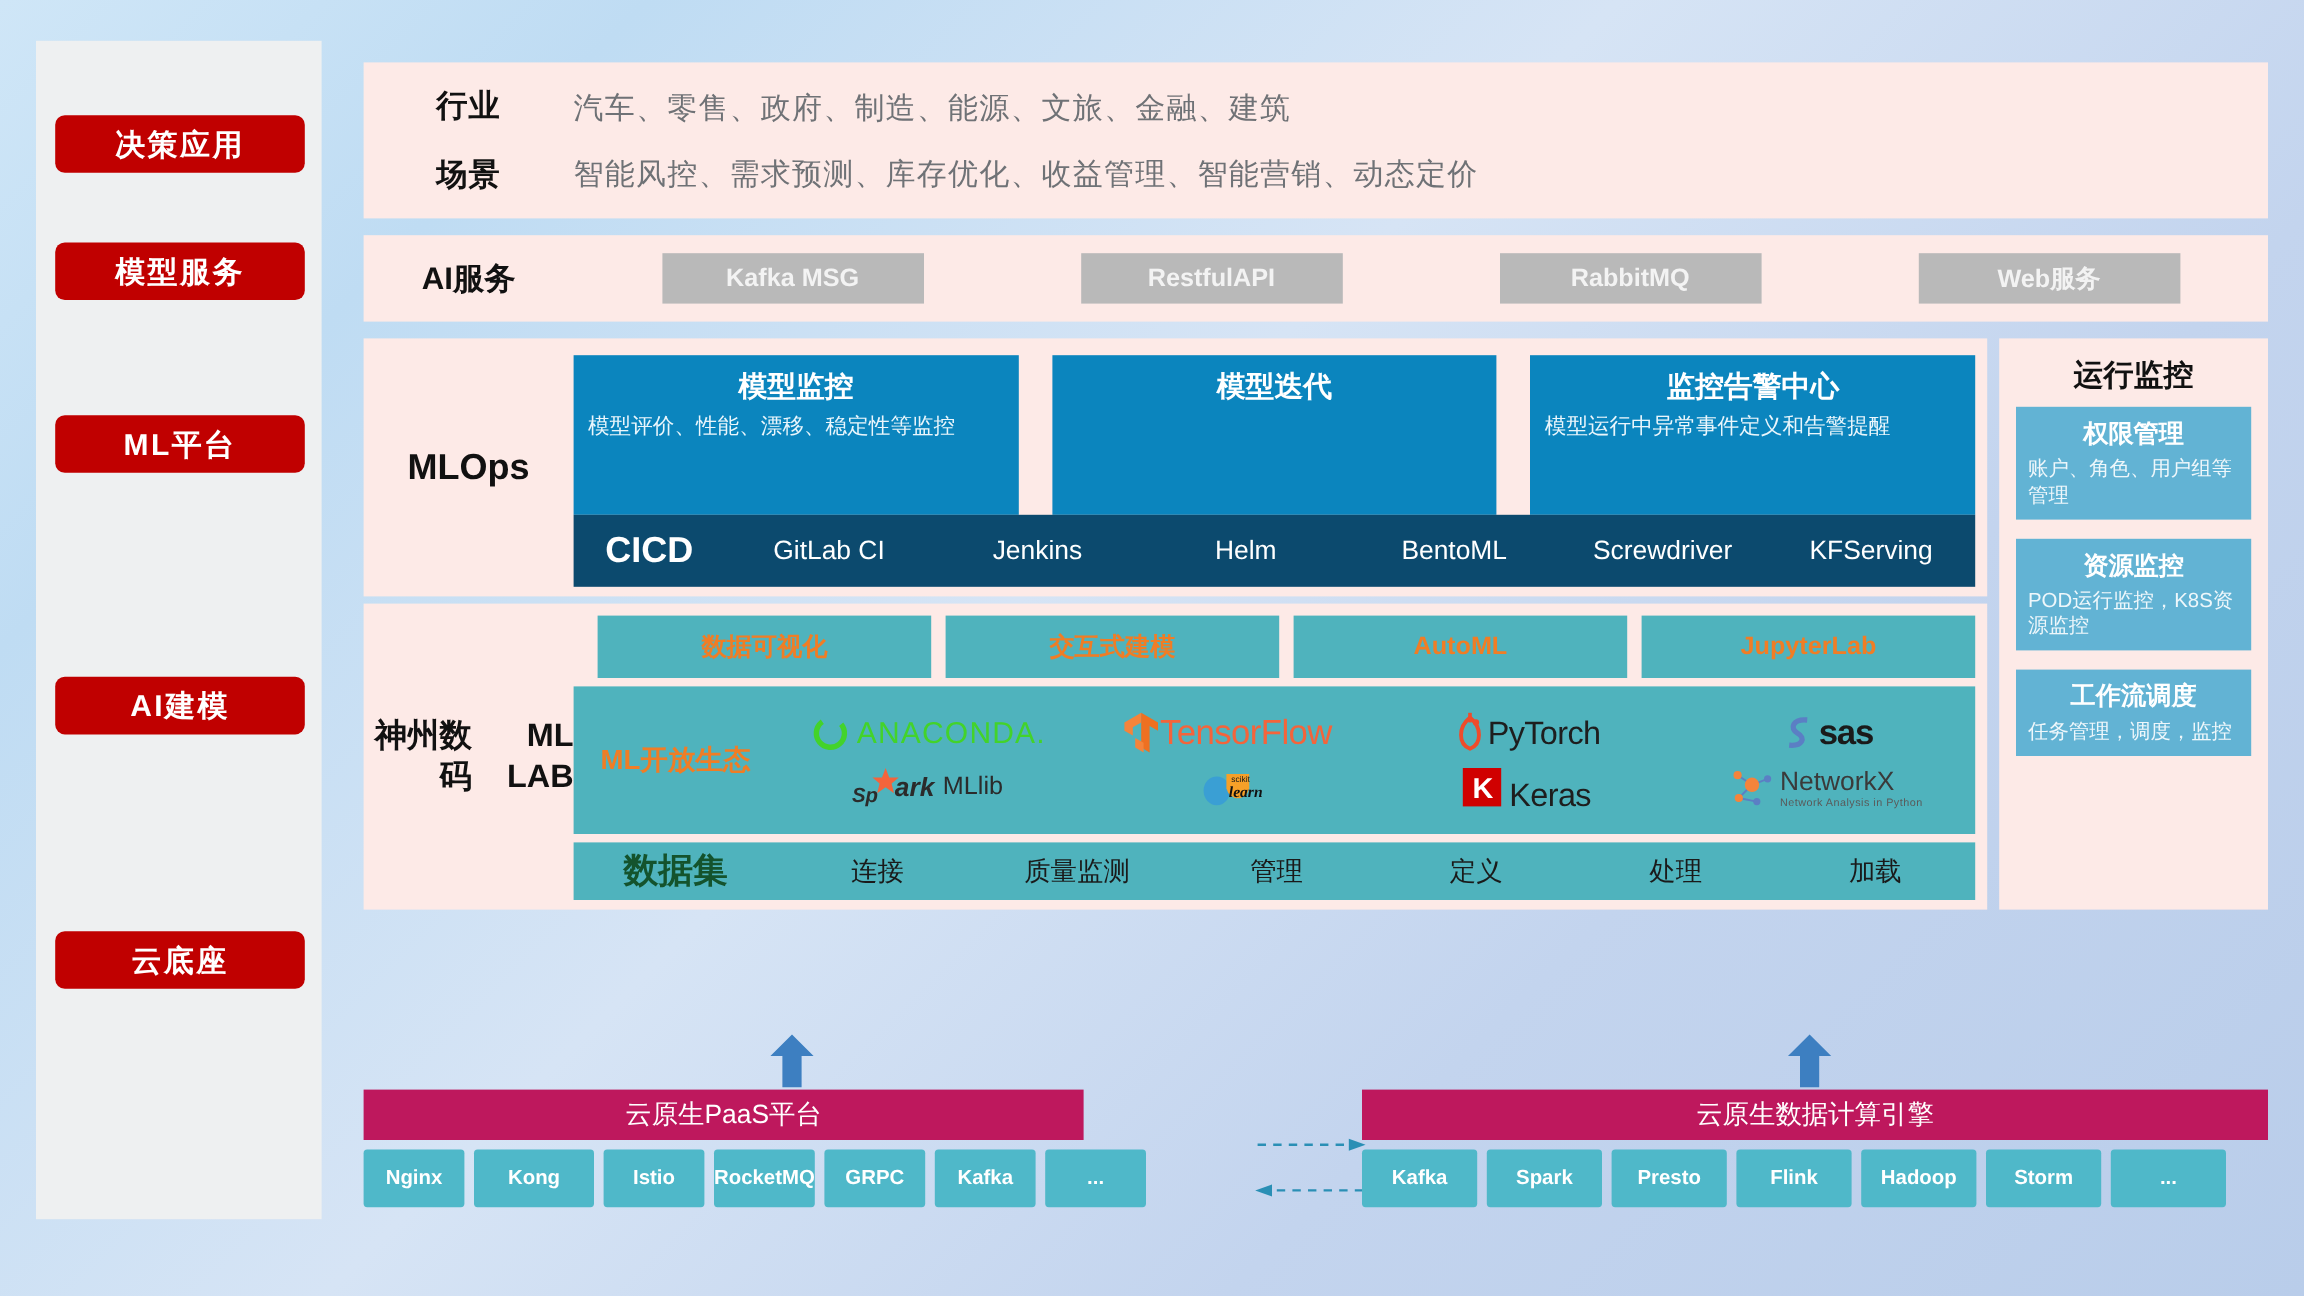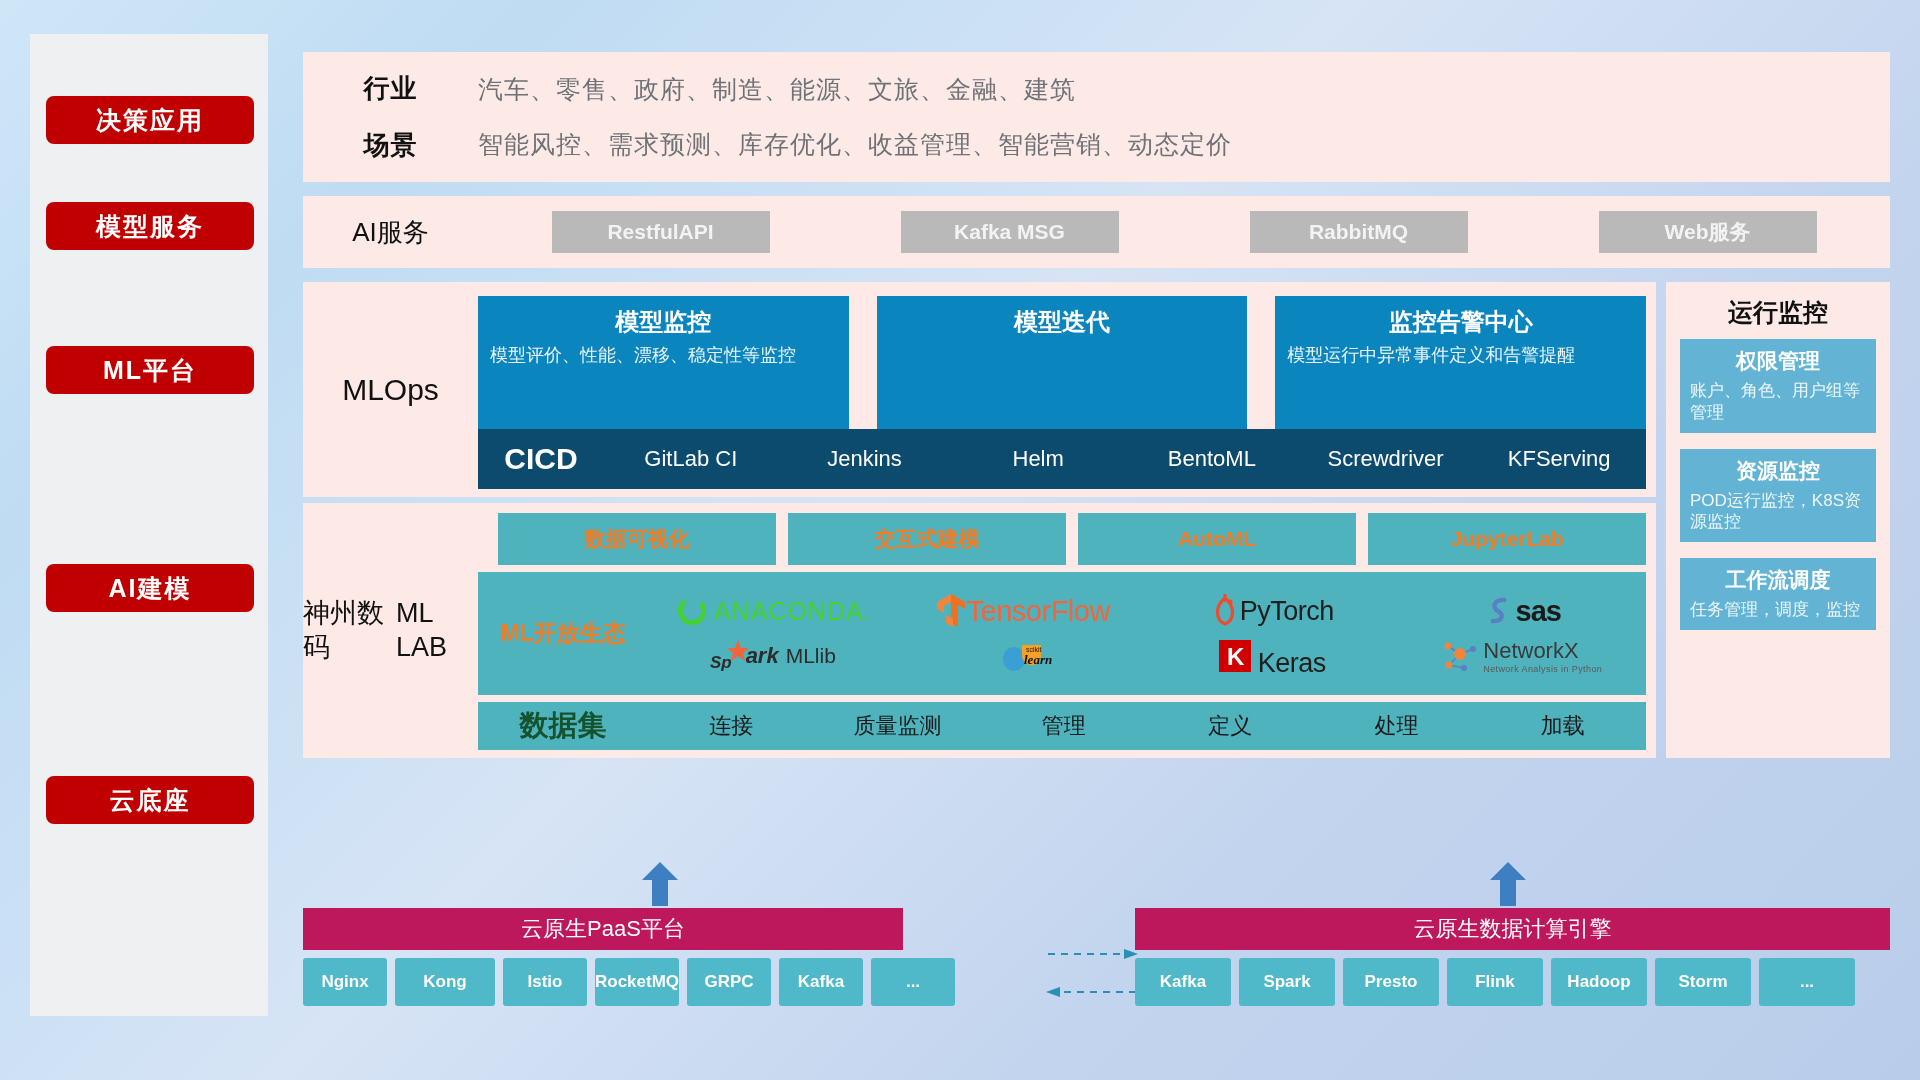--- a/index.html
+++ b/index.html
@@ -17,23 +17,23 @@
   .rail-btn{
     position:absolute;left:16px;width:208px;height:48px;
     background:#c00000;border-radius:8px;
     display:flex;align-items:center;justify-content:center;
     color:#fff;font-size:25px;font-weight:bold;letter-spacing:2px;
   }
   
   .main{position:absolute;left:303px;top:0;width:1587px;height:1080px;}
   .band{position:absolute;left:0;background:#fdeae7;}
   .rowlabel{
-    font-size:26px;font-weight:normal;color:#111;
+    font-size:26px;font-weight:bold;color:#111;
     display:flex;align-items:center;justify-content:center;
-    text-align:left;line-height:1.25;
+    text-align:right;line-height:1.25;
   }
 
   
   #band-apps{top:52px;height:130px;width:1587px;}
   .apps-grid{position:absolute;inset:0;display:grid;
     grid-template-columns:175px 1fr;align-items:center;}
   .apps-labels{display:flex;flex-direction:column;gap:22px;align-items:center;}
   .apps-labels div{font-size:26px;font-weight:bold;color:#111;letter-spacing:1px;}
   .apps-vals{display:flex;flex-direction:column;gap:22px;}
   .apps-vals div{font-size:25px;color:#6f7276;letter-spacing:1px;}
@@ -155,24 +155,24 @@
         <div>汽车、零售、政府、制造、能源、文旅、金融、建筑</div>
         <div>智能风控、需求预测、库存优化、收益管理、智能营销、动态定价</div>
       </div>
     </div>
   </div>
 
   <div class="band" id="band-ai">
     <div class="rowlabel">AI服务</div>
     <div class="ai-chips">
       <div class="ai-chip">
+          <span>Kafka MSG</span>
+        </div>
+      <div class="ai-chip">
           <span>RestfulAPI</span>
-        </div>
-      <div class="ai-chip">
-          <span>Kafka MSG</span>
         </div>
       <div class="ai-chip">
           <span>RabbitMQ</span>
         </div>
       <div class="ai-chip">
           <span>Web服务</span>
         </div>
     </div>
   </div>
 

